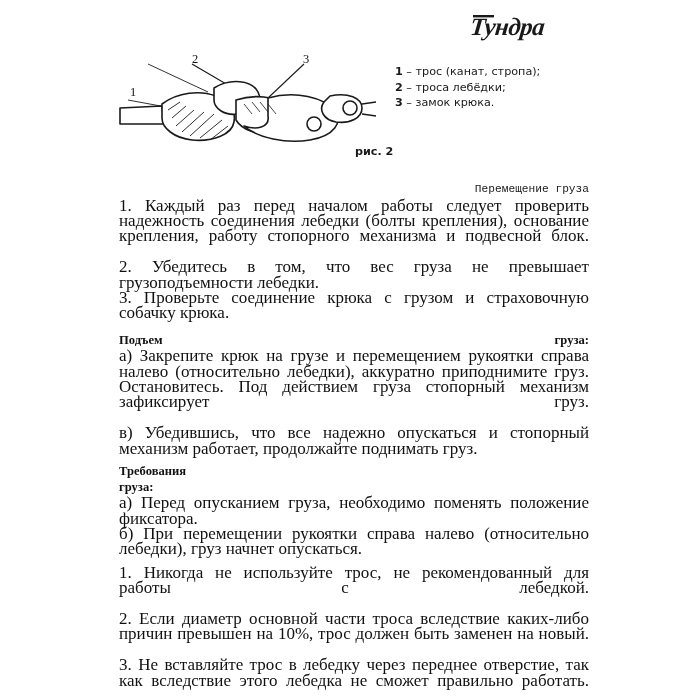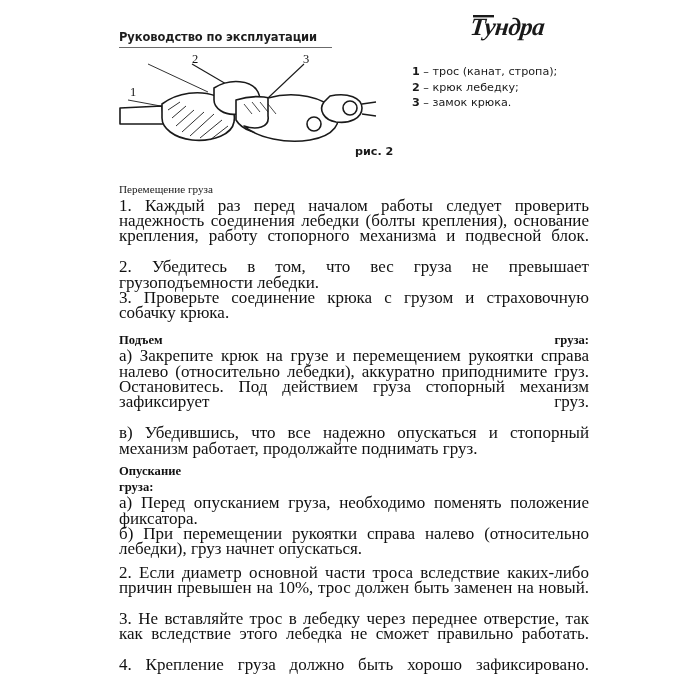--- a/index.html
+++ b/index.html
@@ -38,40 +38,40 @@
     position:absolute;
     font-family:"Liberation Serif",serif;
     font-size:12.5px;font-weight:400;color:#111;
   }
   .callout.c2{left:74px;top:0px;}
   .callout.c3{left:185px;top:0px;}
   .callout.c1{left:12px;top:33px;}
 
   
   .legend{
-    position:absolute;left:412px;top:64px;width:230px;
+    position:absolute;left:395px;top:64px;width:230px;
     font-family:"DejaVu Sans","Liberation Sans",sans-serif;
     font-size:11.2px;line-height:15.6px;color:#1a1a1a;
   }
   .legend .row{white-space:nowrap;}
   .legend .num{font-weight:700;}
   .fig-caption{
     position:absolute;left:355px;top:145px;
     font-family:"DejaVu Sans","Liberation Sans",sans-serif;
     font-weight:700;font-size:11.2px;color:#1a1a1a;text-align:center;
   }
 
   
   .body{
     position:absolute;left:119px;top:182px;width:470px;
   }
   .h-sans{
-    font-family:Liberation Serif, serif;
+    font-family:Liberation Mono, monospace;
     font-size:11.2px;font-weight:400;color:#1a1a1a;
-    line-height:15.5px;margin:0;
+    line-height:15.5px;margin:0;text-align:right;
   }
   .h-serif{
     font-family:"Liberation Serif",serif;
     font-size:12.6px;font-weight:700;color:#111;
     line-height:15.5px;margin:0;
   }
   .h-serif.ul{text-decoration:underline;text-underline-offset:1.5px;}
   .h-serif.split{
     display:flex;justify-content:space-between;width:100%;
   }
@@ -94,24 +94,20 @@
 
   <div class="brand">
     <svg width="120" height="30" viewBox="0 0 120 30" aria-label="Tundra logo">
       <g fill="#1a1a1a" font-family="'Liberation Serif',serif">
         <text x="2" y="23" font-size="25" font-style="italic" font-weight="700" transform="skewX(-6)" letter-spacing="-0.5">Тундра</text>
       </g>
       <rect x="3" y="3" width="21" height="2.4" fill="#1a1a1a"></rect>
     </svg>
   </div>
 
-  <div class="manual-head">
-    <div class="mh-text">Руководство по эксплуатации</div>
-    <div class="mh-rule"></div>
-  </div>
 
   <div class="figure">
     <svg width="260" height="115" viewBox="0 0 260 115">
       <g stroke="#1a1a1a" fill="none" stroke-width="1.1">
 
         <path d="M30,12 L90,40" stroke-width="0.9"></path>
         <path d="M74,12 L115,36"></path>
         <path d="M186,12 L150,46"></path>
         <path d="M10,48 L48,55" stroke-width="0.9"></path>
       </g>
@@ -153,21 +149,21 @@
 
   <div class="legend">
     <div class="row">
       <span class="num">1</span>
       <span>–</span>
       <span>трос (канат, стропа);</span>
     </div>
     <div class="row">
       <span class="num">2</span>
       <span>–</span>
-      <span>крюк лебедку;</span>
+      <span>троса лебёдки;</span>
     </div>
     <div class="row">
       <span class="num">3</span>
       <span>–</span>
       <span>замок крюка.</span>
     </div>
   </div>
 
   <div class="fig-caption">рис. 2</div>
 
@@ -182,25 +178,26 @@
 
     <div class="h-serif split">
       <span>Подъем</span>
       <span>груза:</span>
     </div>
     <p class="t last-justify">а) Закрепите крюк на грузе и перемещением рукоятки справа налево (относительно лебедки), аккуратно приподнимите груз. Остановитесь. Под действием груза стопорный механизм зафиксирует груз.</p>
     <p class="t">в) Убедившись, что все надежно опускаться и стопорный механизм работает, продолжайте поднимать груз.</p>
 
     <div class="gap-sm"></div>
 
-    <div class="h-serif">Опускание</div>
+    <div class="h-serif">Требования</div>
     <div class="h-serif">груза:</div>
     <p class="t">а) Перед опусканием груза, необходимо поменять положение фиксатора.</p>
     <p class="t">б) При перемещении рукоятки справа налево (относительно лебедки), груз начнет опускаться.</p>
 
     <div class="gap-sm"></div>
 
+    <p class="t last-justify">1. Никогда не используйте трос, не рекомендованный для работы с лебедкой.</p>
     <p class="t last-justify">2. Если диаметр основной части троса вследствие каких-либо причин превышен на 10%, трос должен быть заменен на новый.</p>
     <p class="t last-justify">3. Не вставляйте трос в лебедку через переднее отверстие, так как вследствие этого лебедка не сможет правильно работать.</p>
     <p class="t last-justify">4. Крепление груза должно быть хорошо зафиксировано.</p>
 
   </div>
 </div>
 
 </body></html>

